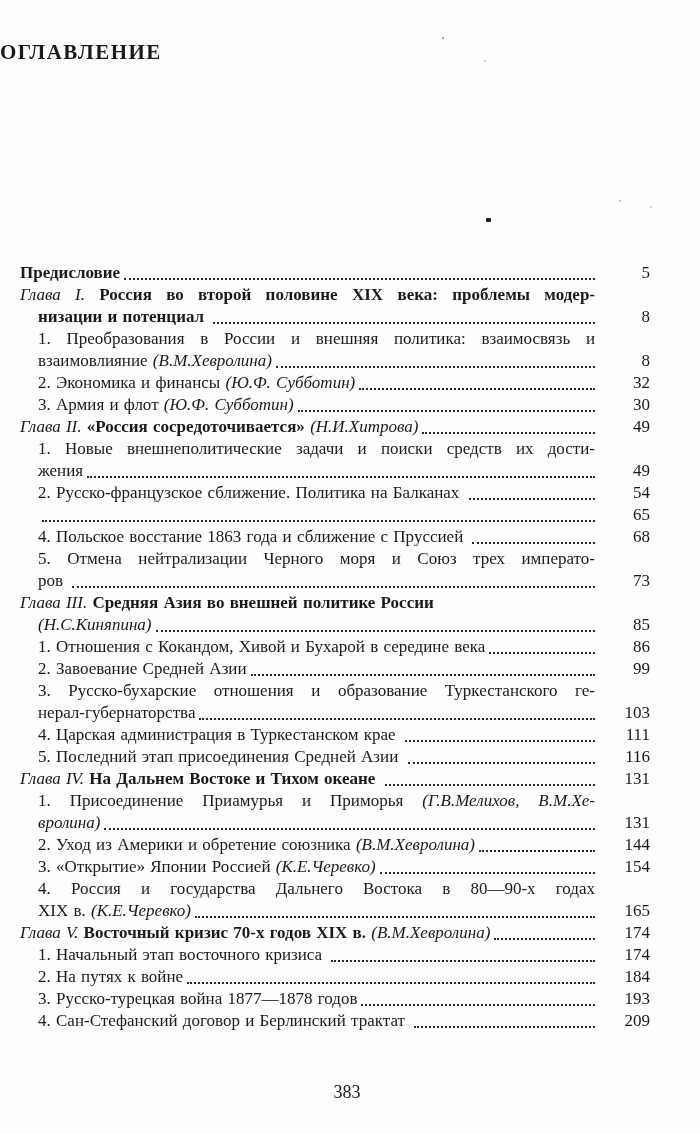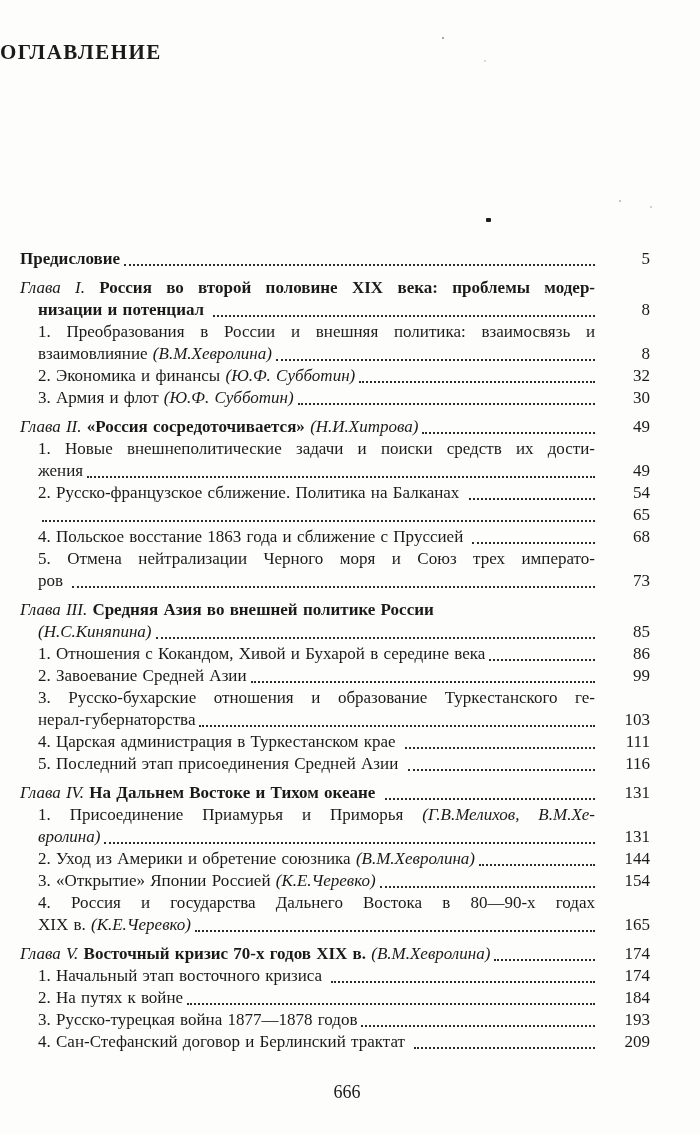--- a/index.html
+++ b/index.html
@@ -22,34 +22,34 @@
     left: 0;
     width: 680px;
     margin: 0;
     text-align: left;
     font-size: 21px;
     font-weight: bold;
     letter-spacing: 1.5px;
   }
   .toc {
     position: absolute;
-    top: 248px;
+    top: 262px;
     left: 20px;
     width: 630px;
     font-size: 17px;
   }
   .tl {
     display: flex;
     align-items: baseline;
     line-height: 22px;
     word-spacing: 1px;
   }
   .tl:not(.just) span { white-space: pre; }
   .tl.ind { padding-left: 18px; align-items: flex-end; }
-  .tl.sec { margin-top: 7px; }
+  .tl.sec { margin-top: 0; }
   .tl.just {
     display: block;
     text-align: justify;
     text-align-last: justify;
     margin-right: 55px;
   }
   .s-b { font-weight: bold; }
   .s-i { font-style: italic; }
   .lead {
     flex: 1 1 auto;
@@ -241,20 +241,20 @@
         <span class="lead"></span>
         <span class="pg">193</span>
       </div>
       <div class="tl ind">
         <span class="s-r">4. Сан-Стефанский договор и Берлинский трактат </span>
         <span class="lead"></span>
         <span class="pg">209</span>
       </div>
     </div>
 
-  <div class="folio">666</div>
+  <div class="folio">383</div>
 
   <div class="speck sp1"></div>
   <div class="speck sp2"></div>
   <div class="speck sp3"></div>
   <div class="speck sp4"></div>
   <div class="speck sp5"></div>
 </div>
 
 </body></html>

